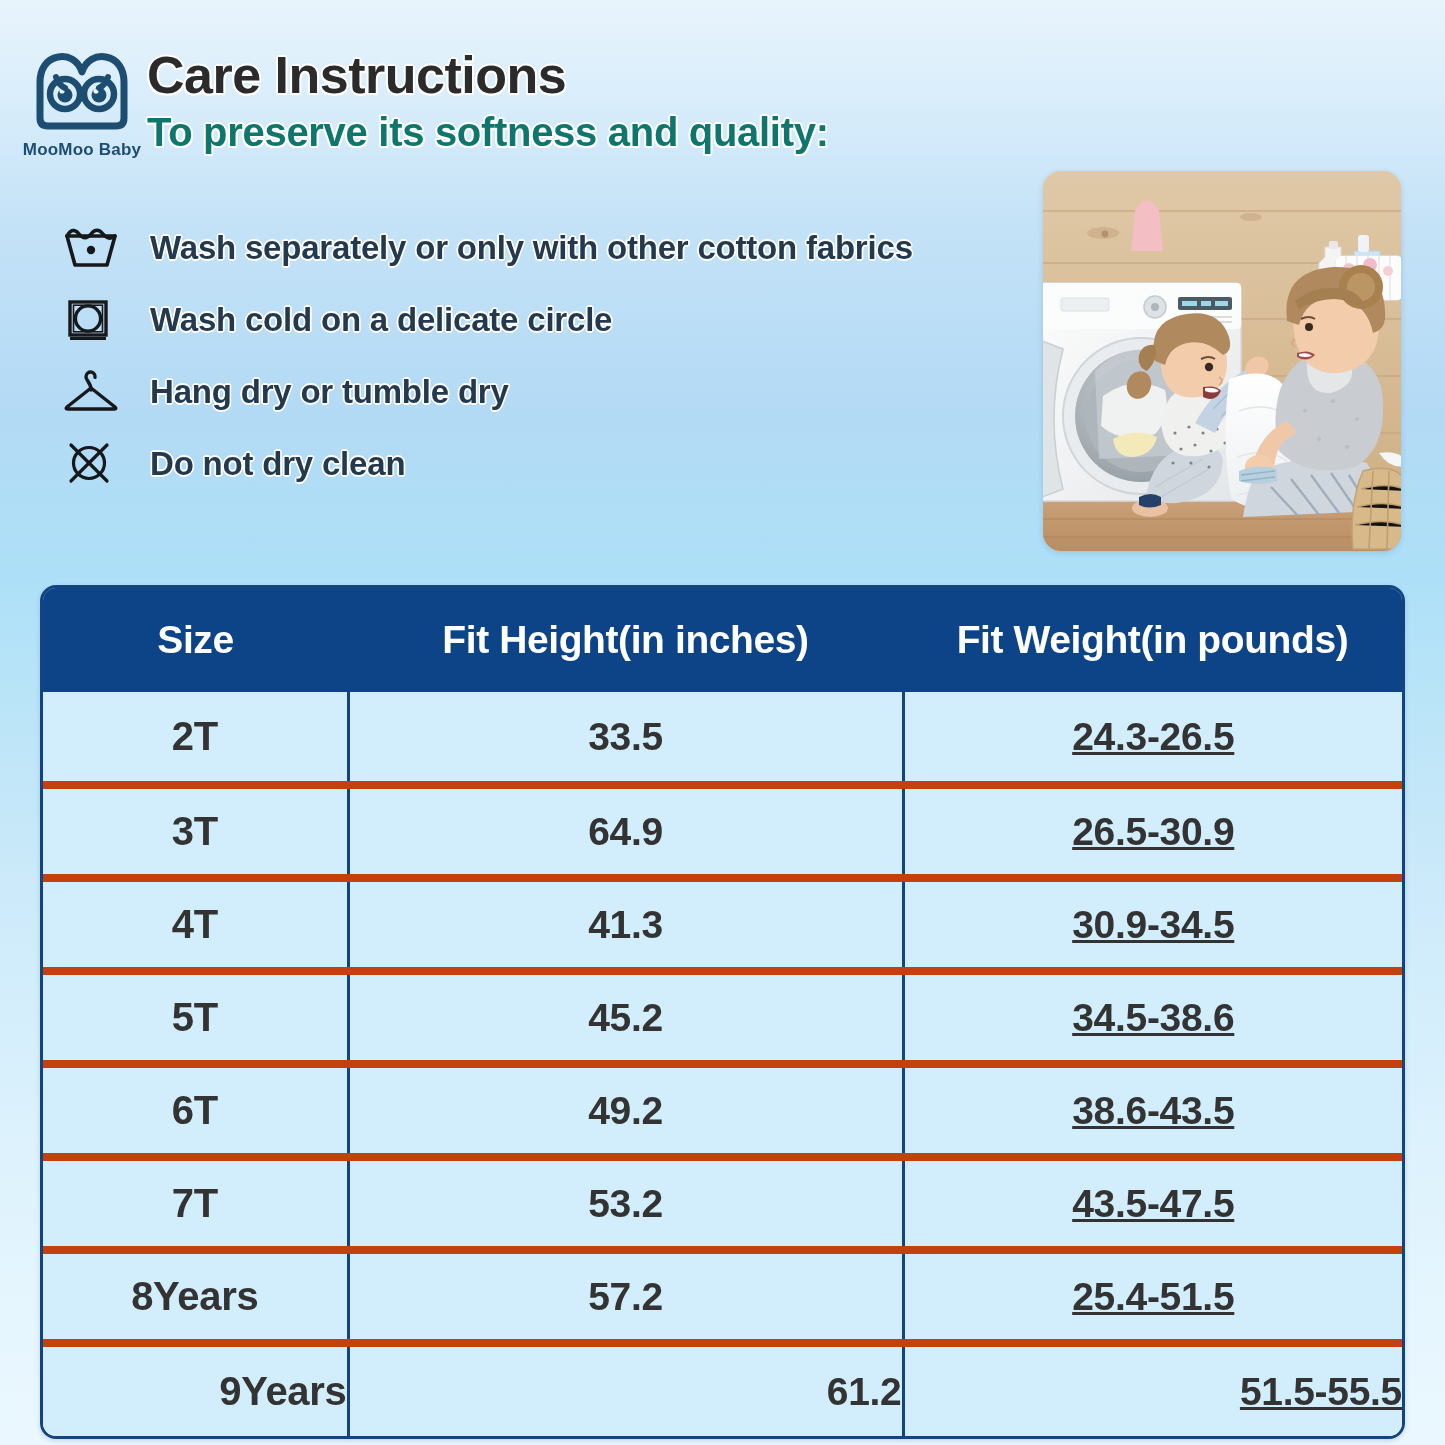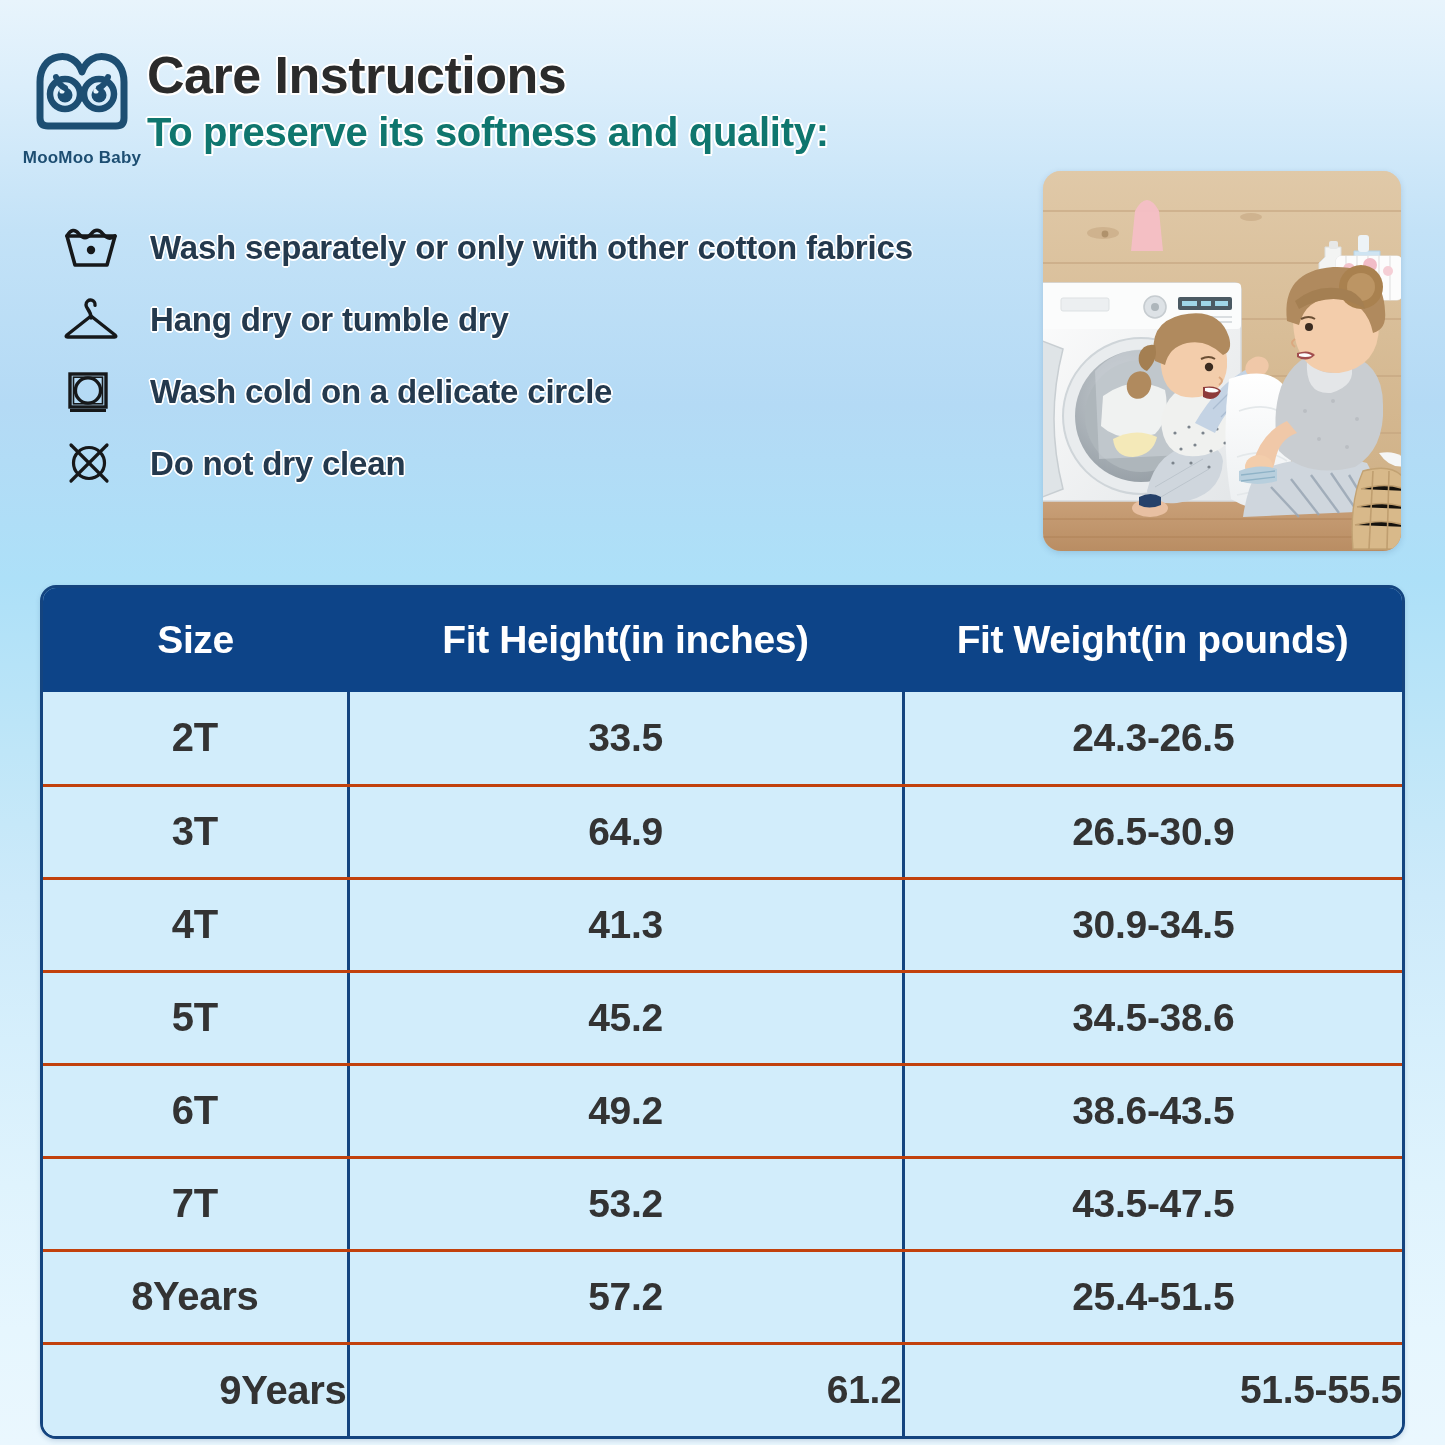--- a/index.html
+++ b/index.html
@@ -38,21 +38,21 @@
   #logo-block {
     position: absolute;
     left: 22px;
     top: 52px;
     width: 120px;
     text-align: center;
   }
   #logo-mark { display:block; margin: 0 auto; }
   #logo-wordmark {
     display: block;
-    margin-top: 10px;
+    margin-top: 2px;
     font-size: 17px;
     font-weight: bold;
     color: #1d4e72;
     letter-spacing: 0.2px;
     font-family: "Liberation Sans", sans-serif;
   }
 
   #title-block {
     position: absolute;
     left: 147px;
@@ -158,25 +158,25 @@
   }
   tbody td {
     height: 93px;
     background: #d2edfb;
     color: #333333;
     font-size: 39px;
     font-weight: bold;
     text-align: center;
     vertical-align: middle;
     border-right: 3px solid #14447f;
-    border-bottom: 3px solid #c2410c;
+    border-bottom: 8px solid #c2410c;
     letter-spacing: -0.3px;
   }
   tbody tr:last-child td { border-bottom: none; text-align: right; }
-  tbody td:last-child { border-right: none; }
+  tbody td:last-child { border-right: none; text-decoration: underline; }
   .col-size  { width: 305px; }
   .col-h     { width: 555px; }
   .col-w     { width: auto; }
   tbody td.cell-size { font-size: 40px; }
 </style>
 </head>
 <body>
 
 <div id="header">
 
@@ -213,37 +213,37 @@
         <path d="M5 11 C9 4, 13 4, 17 9 C21 14, 25 14, 29 9 C33 4, 37 4, 41 9 C45 14, 49 14, 53 11" stroke="#16181a" stroke-width="3.6" fill="none" stroke-linejoin="round" stroke-linecap="round"></path>
         <circle cx="29" cy="25" r="4.2" fill="#16181a"></circle>
       </svg>
     </span>
     <span class="instr-label">Wash separately or only with other cotton fabrics</span>
   </div>
 
   <div class="instr-row">
     <span class="instr-icon">
       <svg width="58" height="46" viewBox="0 0 58 46" fill="none">
-        <path d="M29 21 C29 13, 24 12, 24 8 C24 4.5, 26.8 2.5, 29.6 3.2 C32 3.8, 33.4 6, 33 8.4" stroke="#16181a" stroke-width="3.4" fill="none" stroke-linecap="round"></path>
-        <path d="M29 19 L5 38 Q3 40 5.6 40 L52.4 40 Q55 40 53 38 Z" stroke="#16181a" stroke-width="3.4" fill="none" stroke-linejoin="round"></path>
-      </svg>
-    </span>
-    <span class="instr-label">Hang dry or tumble dry</span>
-  </div>
-
-  <div class="instr-row">
-    <span class="instr-icon">
-      <svg width="58" height="46" viewBox="0 0 58 46" fill="none">
         <rect x="8" y="5" width="36" height="33" stroke="#16181a" stroke-width="3.4" fill="none"></rect>
         <rect x="11.5" y="8.2" width="29" height="26.6" stroke="#16181a" stroke-width="1.6" fill="none"></rect>
         <circle cx="26" cy="21.5" r="12.6" stroke="#16181a" stroke-width="3.4" fill="none"></circle>
         <line x1="8" y1="41.5" x2="44" y2="41.5" stroke="#16181a" stroke-width="3.2"></line>
       </svg>
     </span>
     <span class="instr-label">Wash cold on a delicate circle</span>
+  </div>
+
+  <div class="instr-row">
+    <span class="instr-icon">
+      <svg width="58" height="46" viewBox="0 0 58 46" fill="none">
+        <path d="M29 21 C29 13, 24 12, 24 8 C24 4.5, 26.8 2.5, 29.6 3.2 C32 3.8, 33.4 6, 33 8.4" stroke="#16181a" stroke-width="3.4" fill="none" stroke-linecap="round"></path>
+        <path d="M29 19 L5 38 Q3 40 5.6 40 L52.4 40 Q55 40 53 38 Z" stroke="#16181a" stroke-width="3.4" fill="none" stroke-linejoin="round"></path>
+      </svg>
+    </span>
+    <span class="instr-label">Hang dry or tumble dry</span>
   </div>
 
 
   <div class="instr-row">
     <span class="instr-icon">
       <svg width="58" height="46" viewBox="0 0 58 46" fill="none">
         <circle cx="27" cy="22" r="15.5" stroke="#16181a" stroke-width="3.2" fill="none"></circle>
         <line x1="9" y1="4" x2="45" y2="40" stroke="#16181a" stroke-width="3.2" stroke-linecap="round"></line>
         <line x1="45" y1="4" x2="9" y2="40" stroke="#16181a" stroke-width="3.2" stroke-linecap="round"></line>
       </svg>

